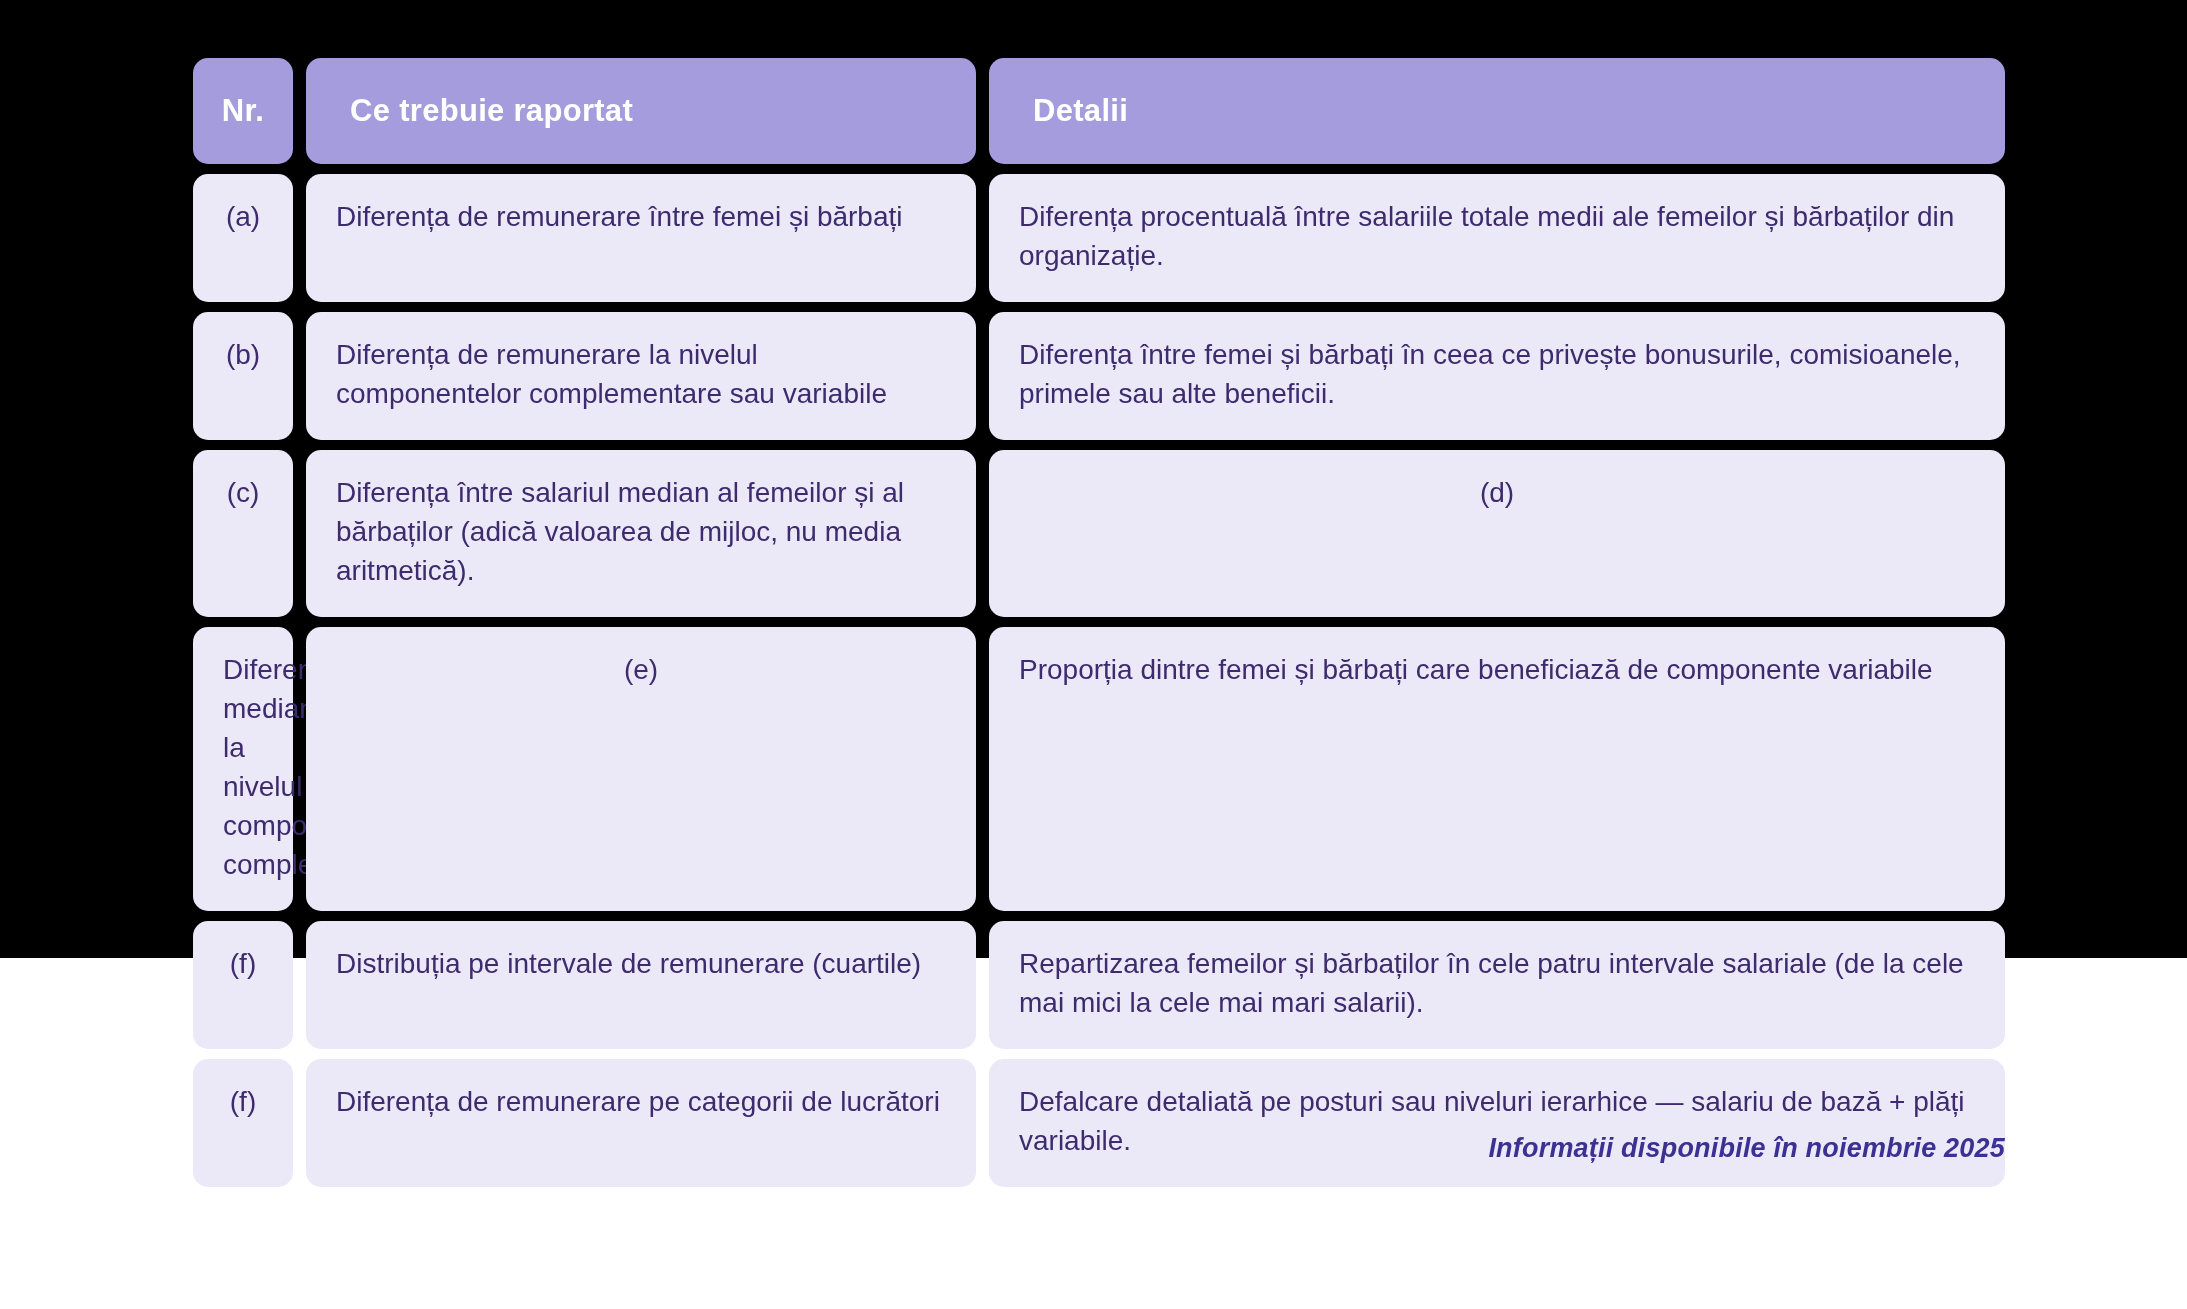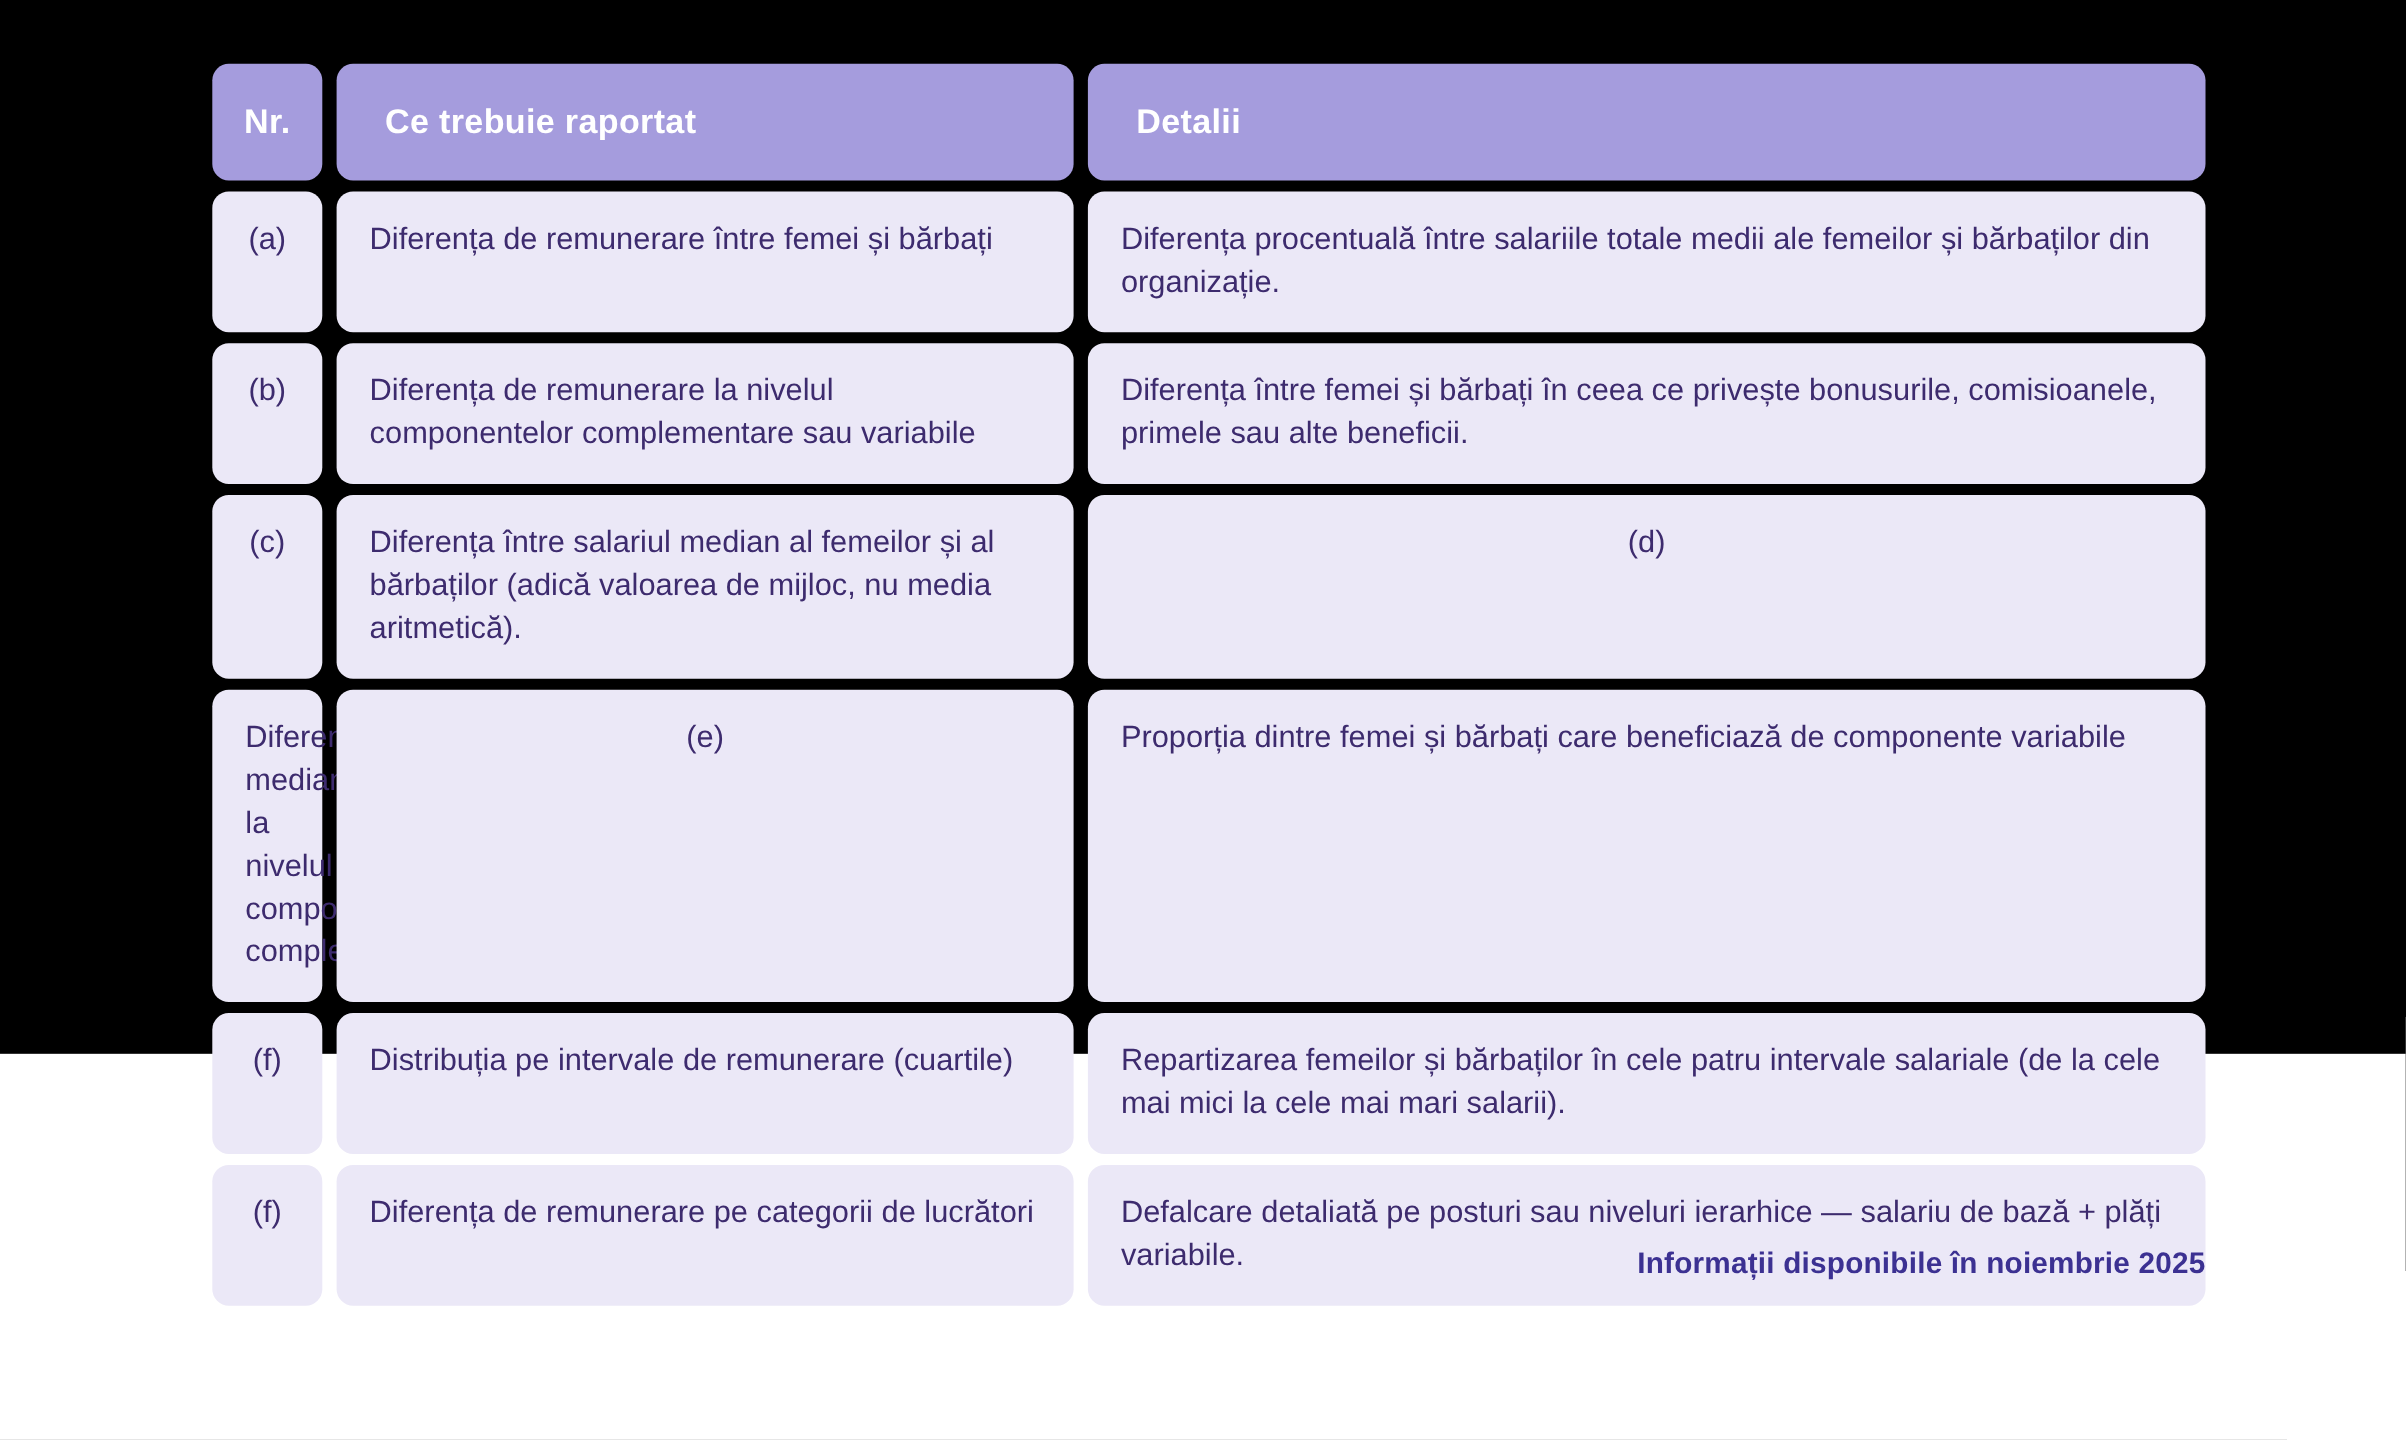--- a/index.html
+++ b/index.html
@@ -48,20 +48,21 @@
   .cell.nr {
     text-align: center;
     padding-left: 6px;
     padding-right: 6px;
   }
   .footer-note {
     position: absolute;
     top: 1133px;
     right: 182px;
     font-size: 27px;
+    font-style: italic;
     font-weight: 600;
     color: var(--footer-ink, #3c3192);
     letter-spacing: 0.2px;
   }
 </style>
 </head>
 <body>
 
 <div class="stage">
 

